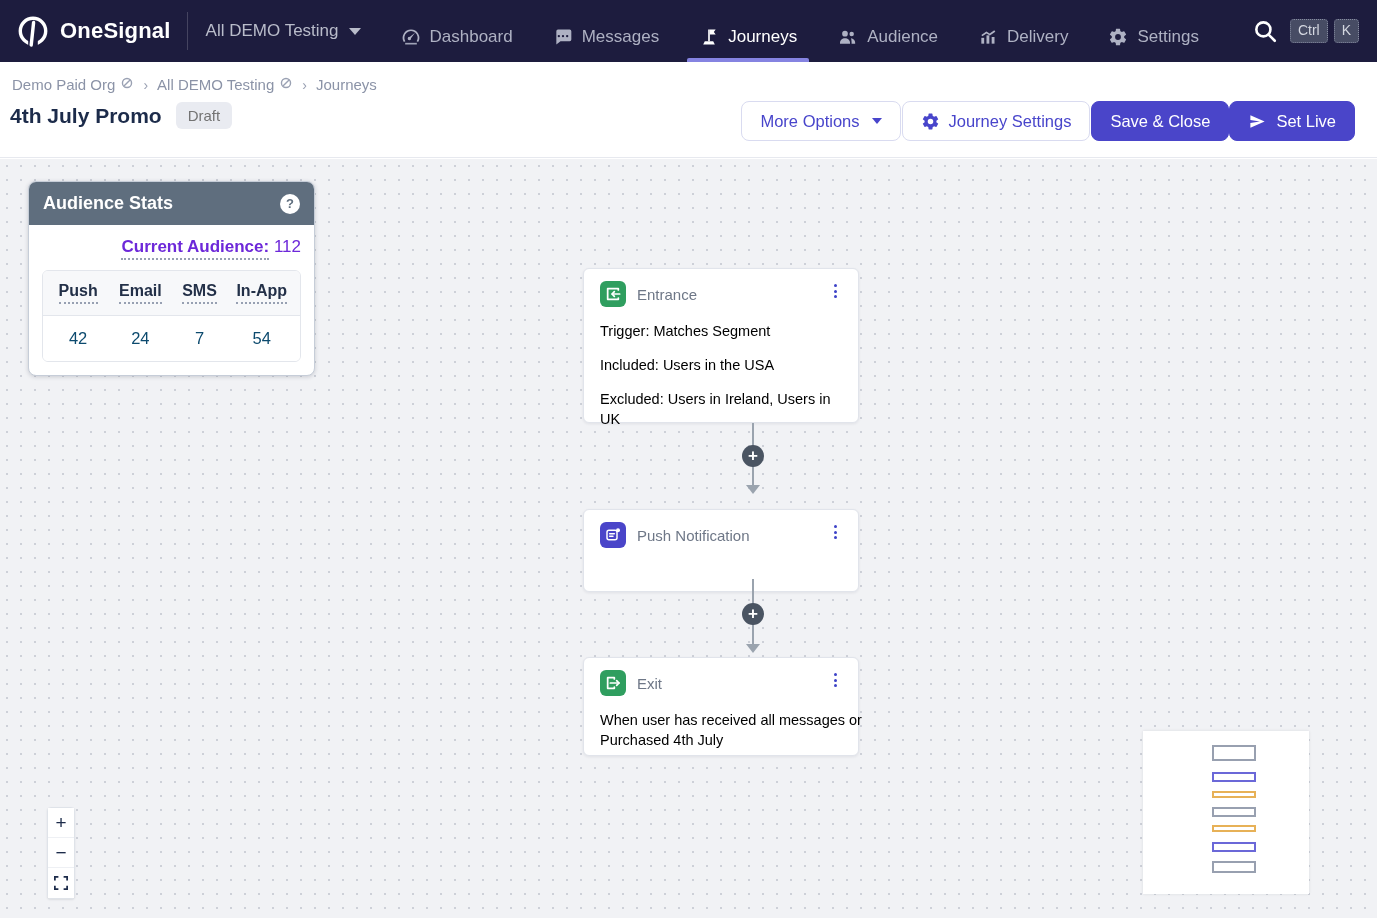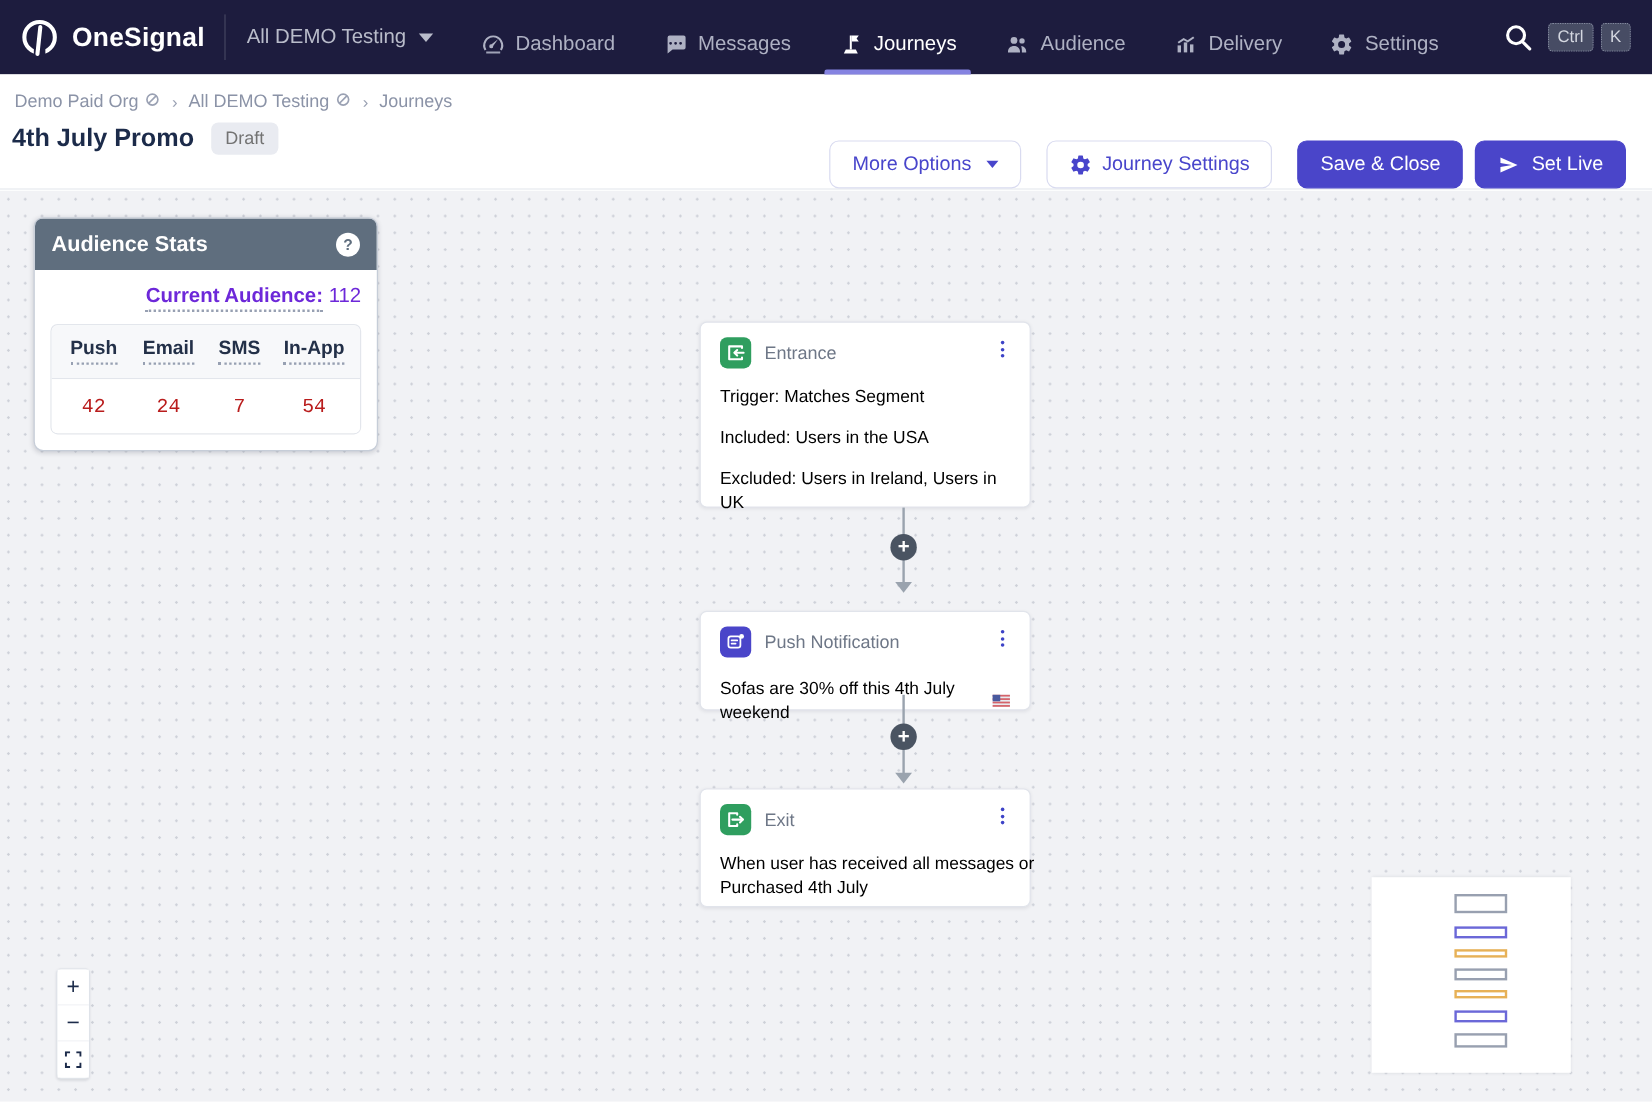--- a/index.html
+++ b/index.html
@@ -22,21 +22,21 @@
   .kbd-badge { background:#474c64; border:1px dotted #858aa0; border-radius:4px; color:#d4d7e0; font-size:14px; padding:3px 7px; line-height:1.1; }
 
   
   .subheader { height:96px; background:#fff; border-bottom:1px solid #e7e9ef; display:flex; justify-content:space-between; padding:14px 22px 0 10px; }
   .breadcrumb { display:flex; align-items:center; gap:9px; color:#8b93a7; font-size:15px; padding-left:2px; }
   .crumb { display:flex; gap:5px; cursor:pointer; }
   .crumb-sep { color:#9aa1b3; font-size:14px; }
   .title-row { display:flex; align-items:center; gap:14px; margin-top:9px; }
   .page-title { color:#1c2b4a; font-size:21px; font-weight:bold; }
   .status-badge { background:#e9ebf1; color:#737373; font-size:15px; padding:5px 12px; border-radius:6px; }
-  .toolbar { display:flex; align-items:flex-end; gap:10px; padding-top:9px; }
+  .toolbar { display:flex; align-items:center; padding-top:9px; }
   .btn { height:40px; border-radius:8px; font-size:16.5px; font-family:inherit; display:flex; align-items:center; gap:9px; padding:0 18px; cursor:pointer; }
   .btn-outline { background:#fff; border:1px solid #d9dbf0; color:#4845cb; }
   .btn-solid { background:#4a45c9; border:1px solid #4a45c9; color:#fff; }
   .btn .caret-down { border-top-color:#4845cb; border-left-width:5px; border-right-width:5px; border-top-width:6px; margin-left:3px; }
   .btn-gap { width:1px; }
 
   
   .canvas { position:absolute; top:159px; left:0; right:0; bottom:0; background:#f1f2f5;
             background-image:radial-gradient(#cdd0d8 1px, transparent 1.2px); background-size:14px 14px; }
 
@@ -44,21 +44,21 @@
   .stats-panel { position:absolute; left:28px; top:22px; width:287px; background:#fff; border:1px solid #c6cdd8; border-radius:8px; box-shadow:0 1px 4px rgba(20,30,50,.18); overflow:hidden; }
   .stats-header { background:#5f6e7e; color:#fff; padding:11px 14px; display:flex; align-items:center; justify-content:space-between; font-size:18px; font-weight:bold; }
   .help-circle { width:20px; height:20px; border-radius:50%; background:#fff; color:#5f6e7e; font-size:13px; font-weight:bold; display:flex; align-items:center; justify-content:center; cursor:pointer; }
   .stats-body { padding:12px 13px 13px; }
   .current-line { font-size:17px; color:#6d28d9;text-align:right; }
   .current-label { font-weight:bold; border-bottom:2px dotted #97a0b2; padding-bottom:2px; cursor:help; }
   .stats-table { margin-top:13px; border:1px solid #e3e6ec; border-radius:6px; overflow:hidden; }
   .stats-cols, .stats-vals { display:grid; grid-template-columns:1fr 1fr .9fr 1.1fr; text-align:center; }
   .stats-cols { background:#f7f8fa; border-bottom:1px solid #e3e6ec; padding:11px 4px; }
   .stats-cols span { font-weight:bold; font-size:16px; color:#233048; justify-self:center; border-bottom:2px dotted #97a0b2; padding-bottom:2px; cursor:help; }
-  .stats-vals { background:#fff; padding:13px 4px; font-size:16.5px; color:#b91c1c;font-family:Liberation Mono, monospace; }
+  .stats-vals { background:#fff; padding:13px 4px; font-size:16.5px; color:#0c4a6e; }
 
   
   .node { position:absolute; left:583px; width:276px; background:#fff; border:1px solid #e1e4eb; border-radius:6px; box-shadow:0 1px 3px rgba(20,30,50,.08); padding:12px 16px; cursor:pointer; }
   .node-head { display:flex; align-items:center; gap:11px; }
   .node-icon { width:26px; height:26px; border-radius:6px; display:flex; align-items:center; justify-content:center; flex:none; }
   .node-icon.green { background:#2f9e5f; }
   .node-icon.indigo { background:#4a45c9; }
   .node-label { color:#6e7787; font-size:15px; }
   .kebab { margin-left:auto; align-self:flex-start; display:flex; flex-direction:column; gap:2.5px; padding:3px 5px; cursor:pointer; }
   .kebab i { width:3px; height:3px; border-radius:50%; background:#3d43c7; }
@@ -275,33 +275,20 @@
           <circle cx="19.5" cy="5" r="3" fill="#fff"></circle>
         </svg>
       </span>
       <span class="node-label">Push Notification</span>
       <span class="kebab">
           <i></i>
           <i></i>
           <i></i>
         </span>
     </div>
-    <div class="node-line push-line">
-      <span>Sofas are 30% off this 4th July weekend</span>
-      <svg width="17" height="12" viewBox="0 0 19 13">
-        <rect width="19" height="13" fill="#e8eaef"></rect>
-        <g fill="#d5636a">
-          <rect y="0" width="19" height="1.9"></rect>
-            <rect y="3.7" width="19" height="1.9"></rect>
-          <rect y="7.4" width="19" height="1.9"></rect>
-            <rect y="11.1" width="19" height="1.9"></rect>
-        </g>
-        <rect width="8.5" height="7" fill="#4a5a9e"></rect>
-      </svg>
-    </div>
   </div>
 
   <div class="connector" style="top:420px; height:67px;"></div>
   <div class="conn-arrow" style="top:485px;"></div>
   <div class="plus-btn" style="top:444px;">+</div>
 
   <div class="node" style="top:498px; height:99px;">
     <div class="node-head">
       <span class="node-icon green">
         <svg width="16" height="16" viewBox="0 0 24 24" fill="none" stroke="#fff" stroke-width="2.6" stroke-linecap="round" stroke-linejoin="round">

